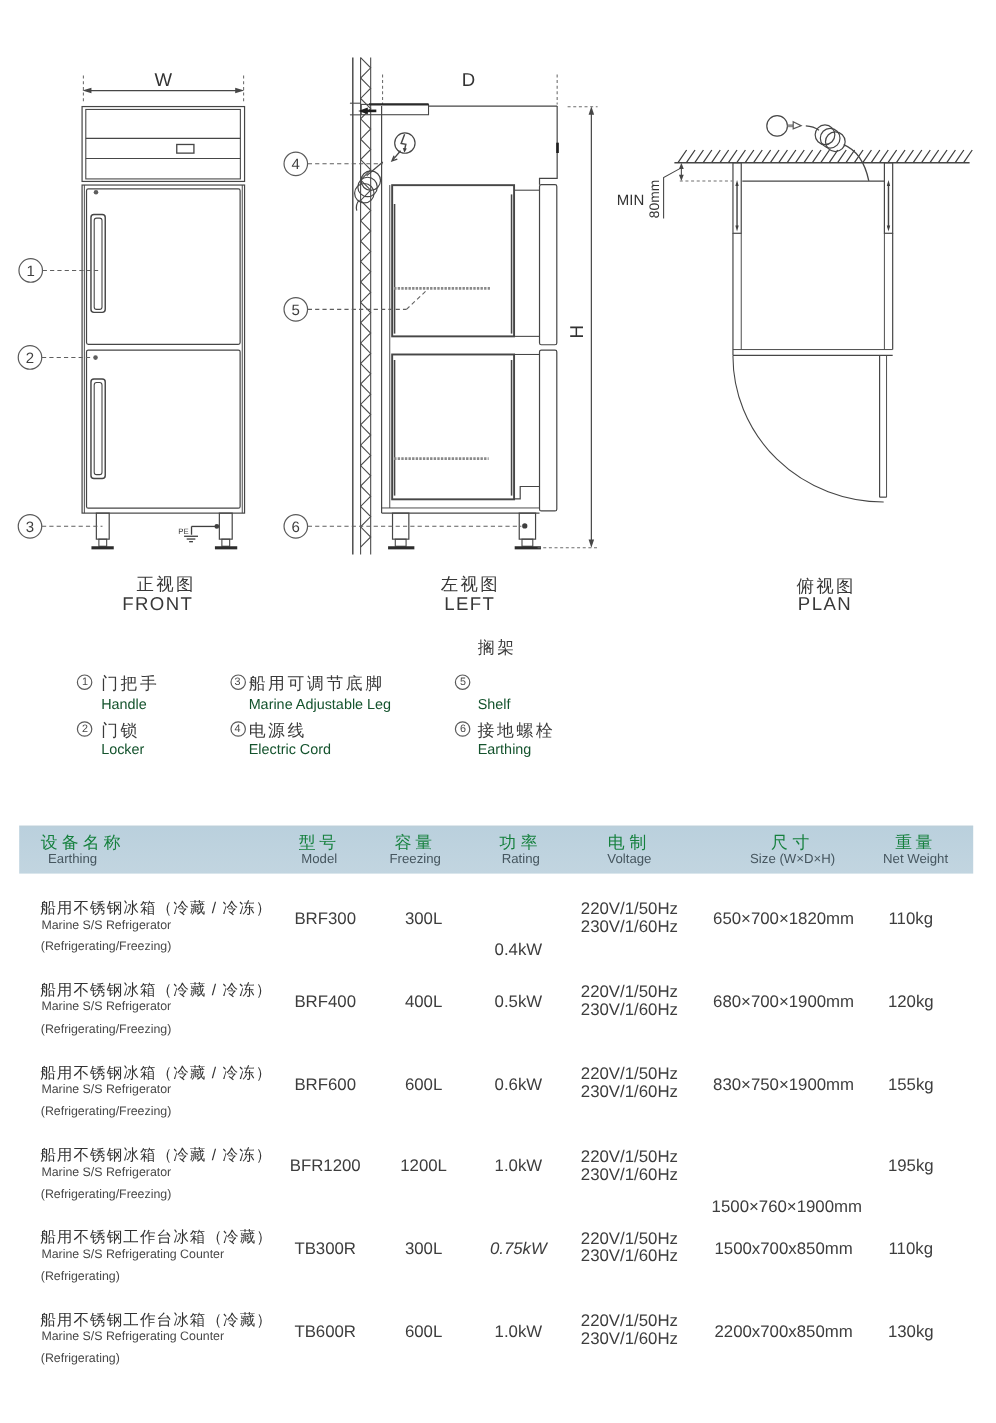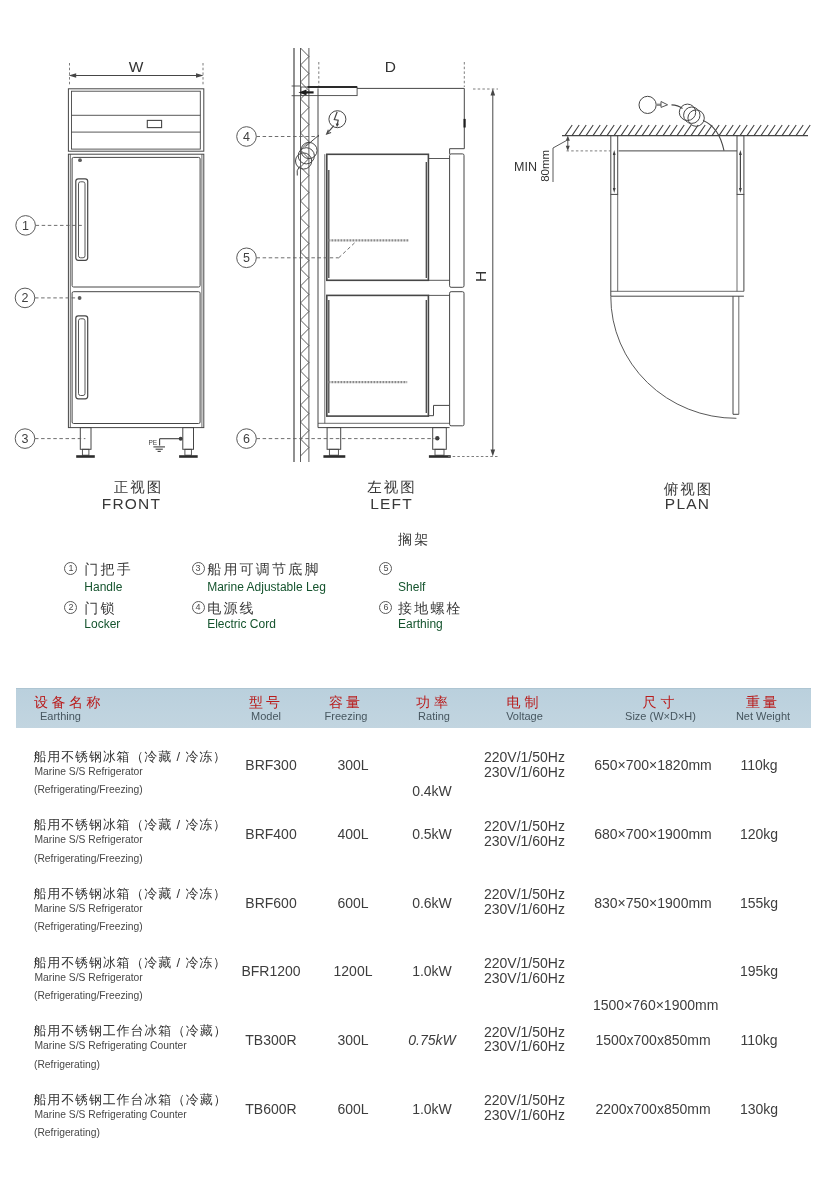--- a/index.html
+++ b/index.html
@@ -3,21 +3,21 @@
 <meta charset="utf-8">
 <style>
   html,body{margin:0;padding:0;background:#fff;}
   #page{position:relative;width:830px;height:1186px;background:#fff;overflow:hidden;
         font-family:"Liberation Sans", sans-serif;}
   .t{position:absolute;white-space:nowrap;}
   .cc{position:absolute;box-sizing:border-box;border:1px solid #5a5a5a;border-radius:50%;
       width:13px;height:13px;font-size:9px;color:#4a4a4a;text-align:center;line-height:11px;}
   .lg-cn{font-size:14px;color:#3a3a3a;letter-spacing:2.2px;}
   .lg-en{font-size:12px;color:#14532d;}
-  .hd-cn{font-size:14px;color:#b91c1c;}
+  .hd-cn{font-size:14px;color:#15803d;}
   .hd-en{font-size:11px;color:#46565f;}
   .d-cn{font-size:13px;color:#333;letter-spacing:0.85px;}
   .d-en{font-size:10.3px;color:#474747;}
   .d-val{font-size:14px;color:#3d3d3d;}
   .ctr{text-align:center;}
 </style>
 </head>
 <body>
 <div id="page">
 

